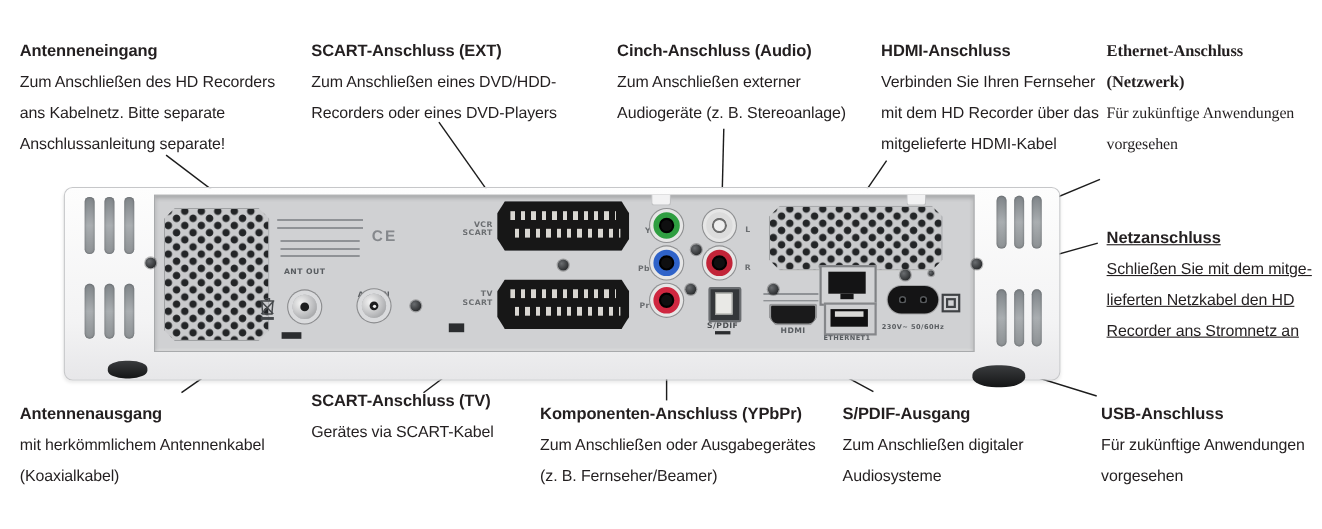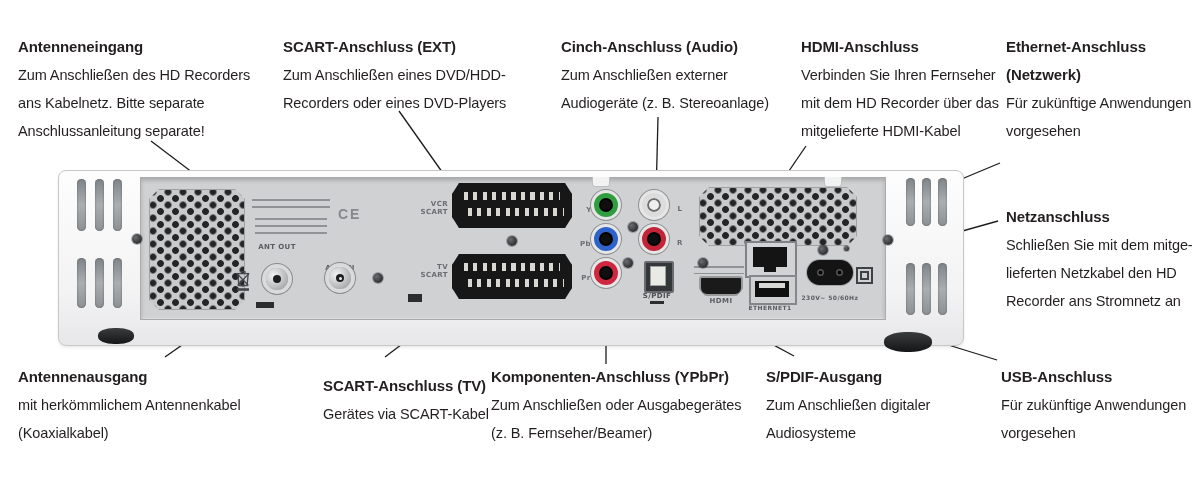--- a/index.html
+++ b/index.html
@@ -97,40 +97,40 @@
     <div class="t">Cinch-Anschluss (Audio)</div>
     <div>Zum Anschließen externer</div>
     <div>Audiogeräte (z. B. Stereoanlage)</div>
   </div>
   <div class="note" style="left:801px;top:33px;">
     <div class="t">HDMI-Anschluss</div>
     <div>Verbinden Sie Ihren Fernseher</div>
     <div>mit dem HD Recorder über das</div>
     <div>mitgelieferte HDMI-Kabel</div>
   </div>
-  <div class="note" style="left:1006px;top:33px;">
+  <div class="note" style="left:1006px;top:33px;font-family:Liberation Serif, serif;">
     <div class="t">Ethernet-Anschluss</div>
     <div class="t">(Netzwerk)</div>
     <div>Für zukünftige Anwendungen</div>
     <div>vorgesehen</div>
   </div>
 
-  <div class="note" style="left:1006px;top:203px;">
+  <div class="note" style="left:1006px;top:203px;text-decoration:underline;">
     <div class="t">Netzanschluss</div>
     <div>Schließen Sie mit dem mitge-</div>
     <div>lieferten Netzkabel den HD</div>
     <div>Recorder ans Stromnetz an</div>
   </div>
 
   <div class="note" style="left:18px;top:363px;">
     <div class="t">Antennenausgang</div>
     <div>mit herkömmlichem Antennenkabel</div>
     <div>(Koaxialkabel)</div>
   </div>
-  <div class="note" style="left:283px;top:372px;margin-left:40px;">
+  <div class="note" style="left:283px;top:351px;">
     <div class="t">SCART-Anschluss (TV)</div>
     <div>Gerätes via SCART-Kabel</div>
   </div>
   <div class="note" style="left:491px;top:363px;">
     <div class="t">Komponenten-Anschluss (YPbPr)</div>
     <div>Zum Anschließen oder Ausgabegerätes</div>
     <div>(z. B. Fernseher/Beamer)</div>
   </div>
   <div class="note" style="left:766px;top:363px;">
     <div class="t">S/PDIF-Ausgang</div>

